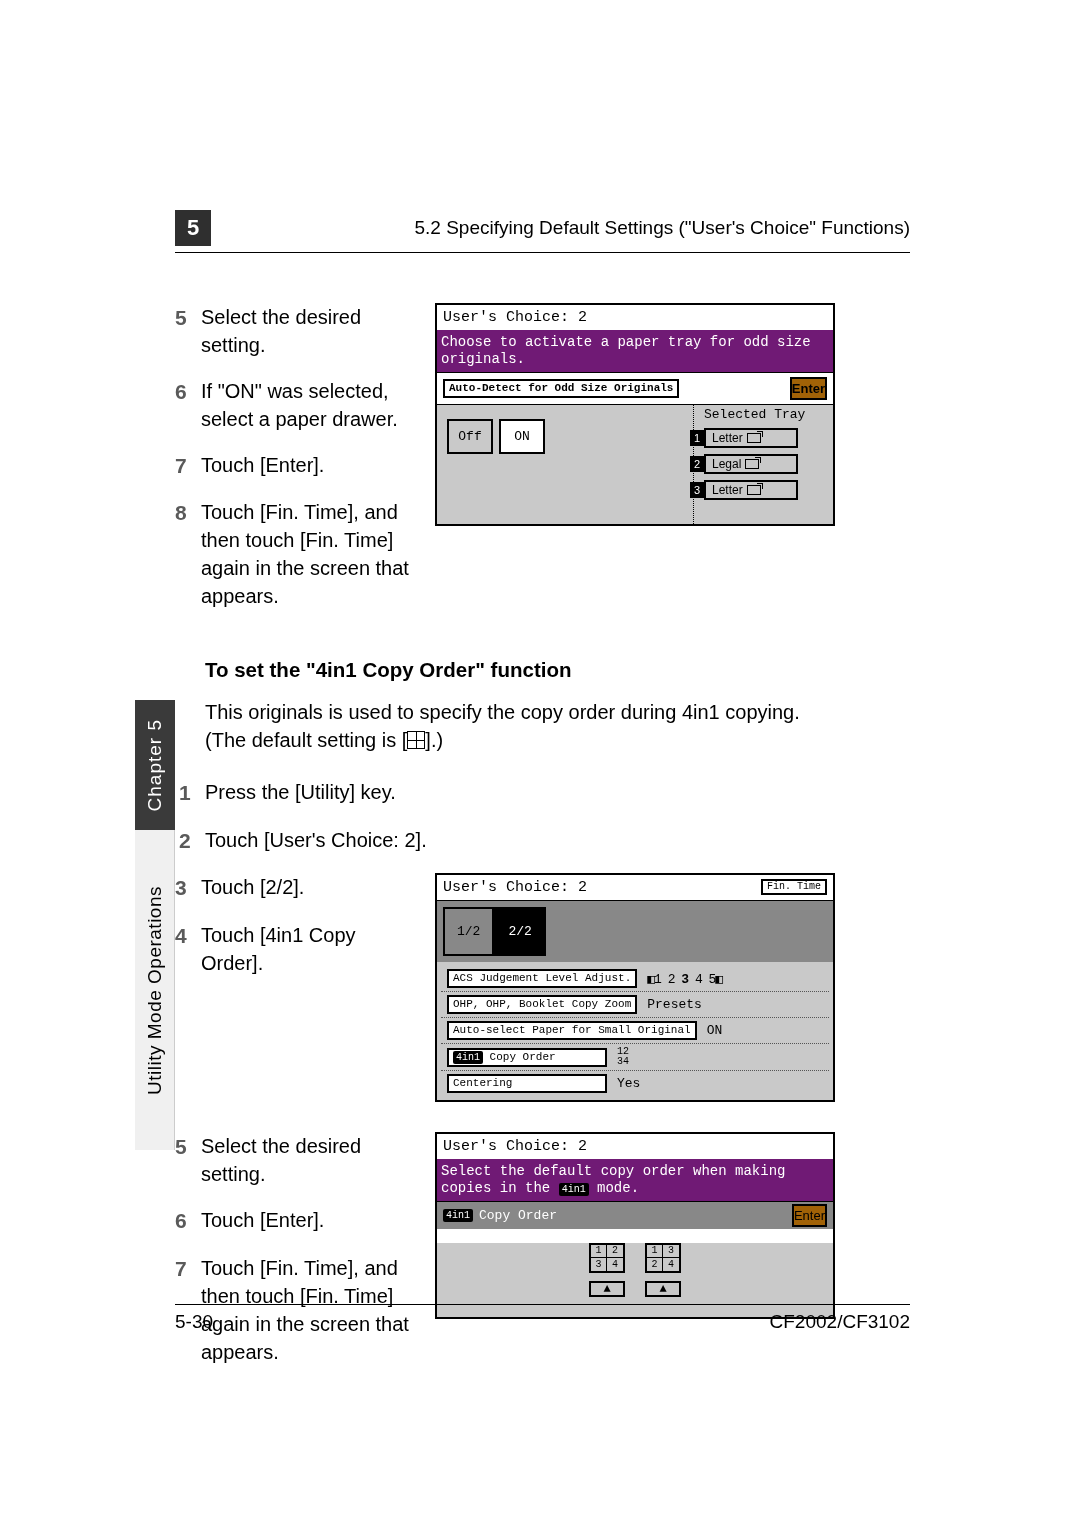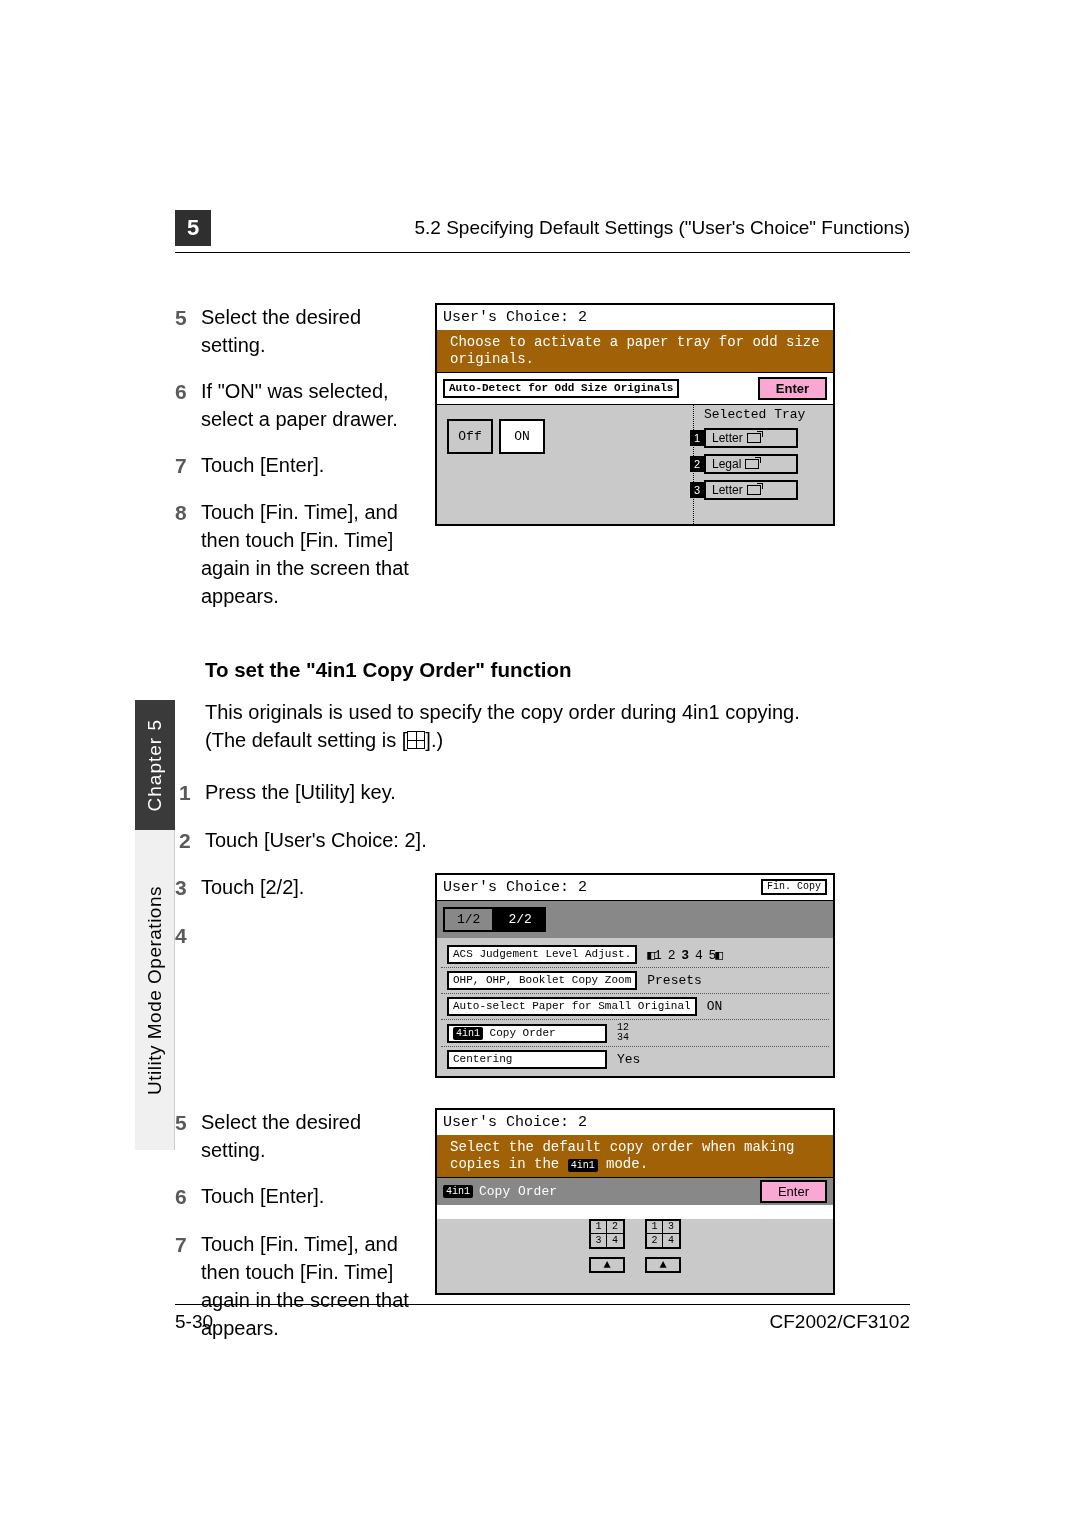--- a/index.html
+++ b/index.html
@@ -144,36 +144,36 @@
     font-size: 14px;
     color: #000;
   }
   .lcd .titlebar {
     padding: 4px 6px;
     font-size: 15px;
     color: #000;
     border-radius: 8px;
   }
   .lcd .bluebar {
-    background: #a16207;
+    background: #701a75;
     color: #fff;
-    padding: 4px 13px;
+    padding: 4px 4px;
     font-size: 14px;
     line-height: 1.2;
   }
   .lcd .row-split {
     display:flex; align-items:center;
     border-top: 1px solid #000;
     font-weight: bold;
   }
   .lcd .btn {
     border: 2px solid #000;
-    padding: 2px 16px;
+    padding: 2px 0;
     font-size: 13px;
-    background: #f9a8d4;
+    background: #a16207;
     font-family: Arial, sans-serif;
     display: inline-block;
   }
   .lcd .field-btn {
     border: 2px solid #000;
     padding: 2px 4px;
     font-size: 11px;
     line-height: 1;
     background: #fff;
     display: inline-block;
@@ -201,21 +201,21 @@
     width:14px; height:10px; border:1.4px solid #000; position:relative; display:inline-block;
   }
   .paper-icon::after { content:""; position:absolute; right:-3px; top:-3px; width:5px; height:5px; border:1.4px solid #000; border-left:none; border-bottom:none; transform:rotate(0);}
   .settings-row {
     display:flex; gap:10px; align-items:center; padding:3px 6px;
     border-bottom: 1px dotted #555;
   }
   .settings-row .field-btn { min-width:160px; }
   .settings-row .val { font-size:13px; flex:1; }
   .pager { display:flex; gap:0; padding:6px; }
-  .pager .p { border:2px solid #000; padding:3px 12px; font-size:13px; }
+  .pager .p { border:2px solid #000; padding:15px 12px; font-size:13px; }
   .pager .p.sel { background:#000; color:#fff; }
   .fin-time {
     border:2px solid #000; font-size:10px; line-height:1; padding:1px 4px; text-align:center;
   }
   .order-icons { display:flex; gap:20px; justify-content:center; margin:14px 0 8px; }
   .order-box { border:2px solid #000; width:36px; height:30px; display:grid; grid-template-columns:1fr 1fr; grid-template-rows:1fr 1fr; font-size:10px; }
   .order-box span { display:flex; align-items:center; justify-content:center; border-right:1px solid #000; border-bottom:1px solid #000;}
   .order-box span:nth-child(2), .order-box span:nth-child(4){ border-right:none;}
   .order-box span:nth-child(3), .order-box span:nth-child(4){ border-bottom:none;}
   .arrow-btns { display:flex; gap:20px; justify-content:center; margin-bottom:10px;}
@@ -337,28 +337,29 @@
 
     <div class="two-col">
       <div class="left-col">
         <ol class="steps">
           <li>
               <span class="num">3</span>
               <span class="txt">Touch [2/2].</span>
             </li>
           <li>
               <span class="num">4</span>
+              <span class="txt">Touch [4in1 Copy Order].</span>
             </li>
         </ol>
       </div>
       <div class="right-col">
         <div class="lcd">
           <div style="display:flex; justify-content:space-between; align-items:flex-start; padding:4px 6px;">
             <span class="titlebar" style="padding:0">User's Choice: 2</span>
-            <span class="fin-time">Fin. Copy</span>
+            <span class="fin-time">Fin. Time</span>
           </div>
           <div style="background:#888; border-top:1px solid #000;">
             <div class="pager">
               <div class="p">1/2</div>
               <div class="p sel">2/2</div>
             </div>
           </div>
           <div style="background:#c9c9c9; padding:4px 4px;">
             <div class="settings-row">
               <span class="field-btn">ACS Judgement Level Adjust.</span>

